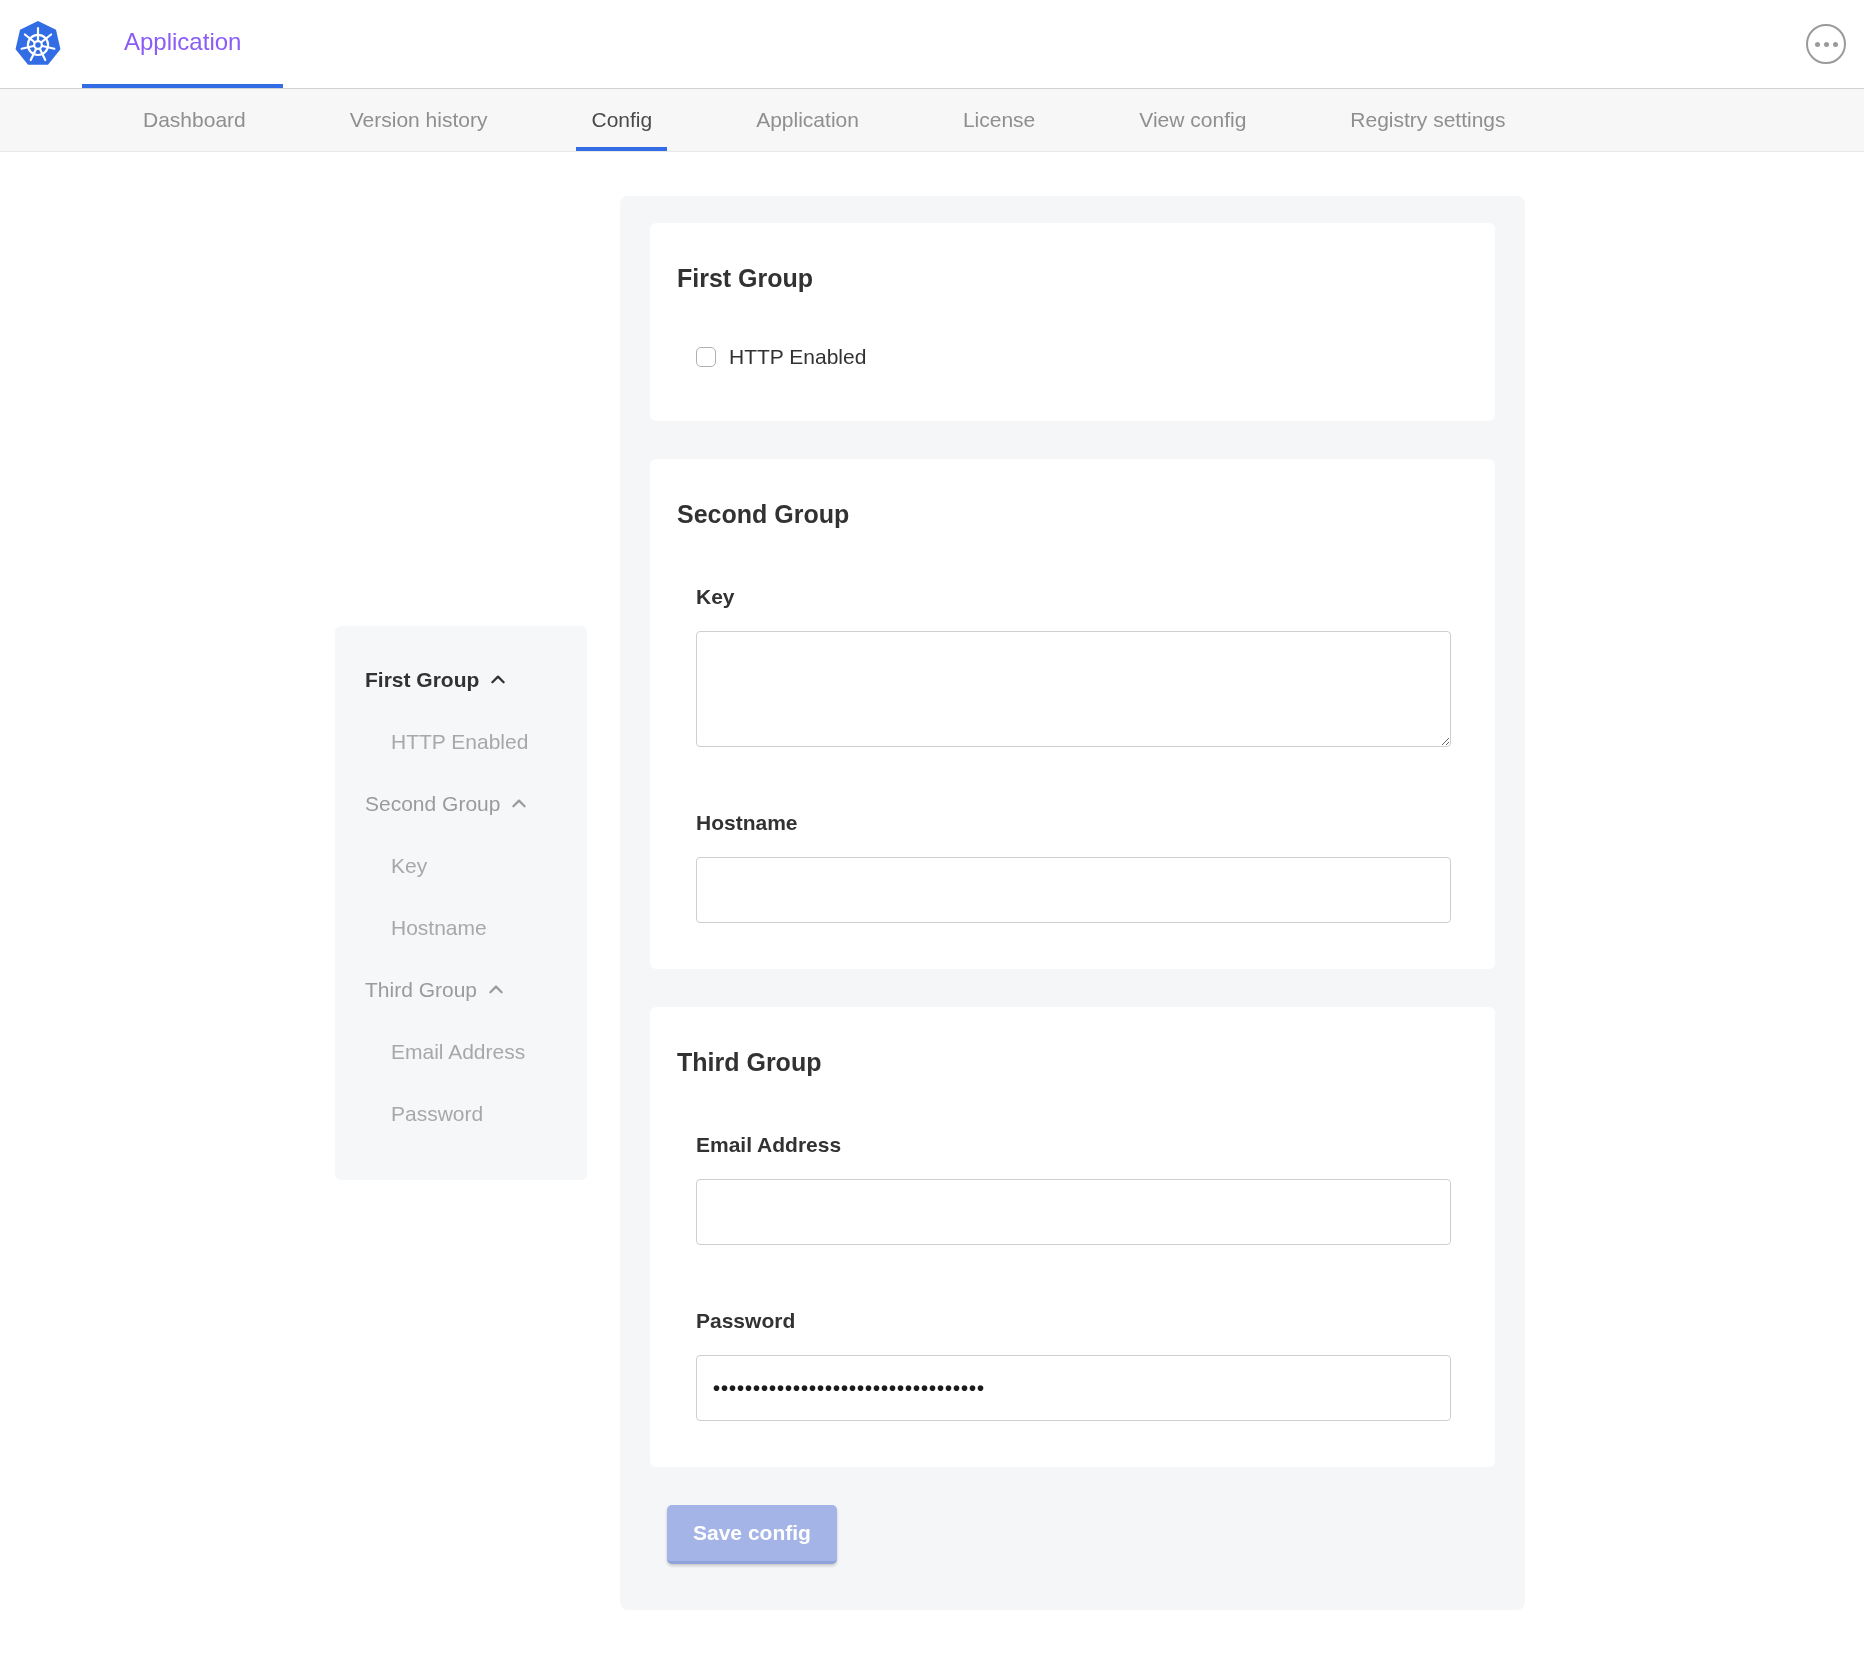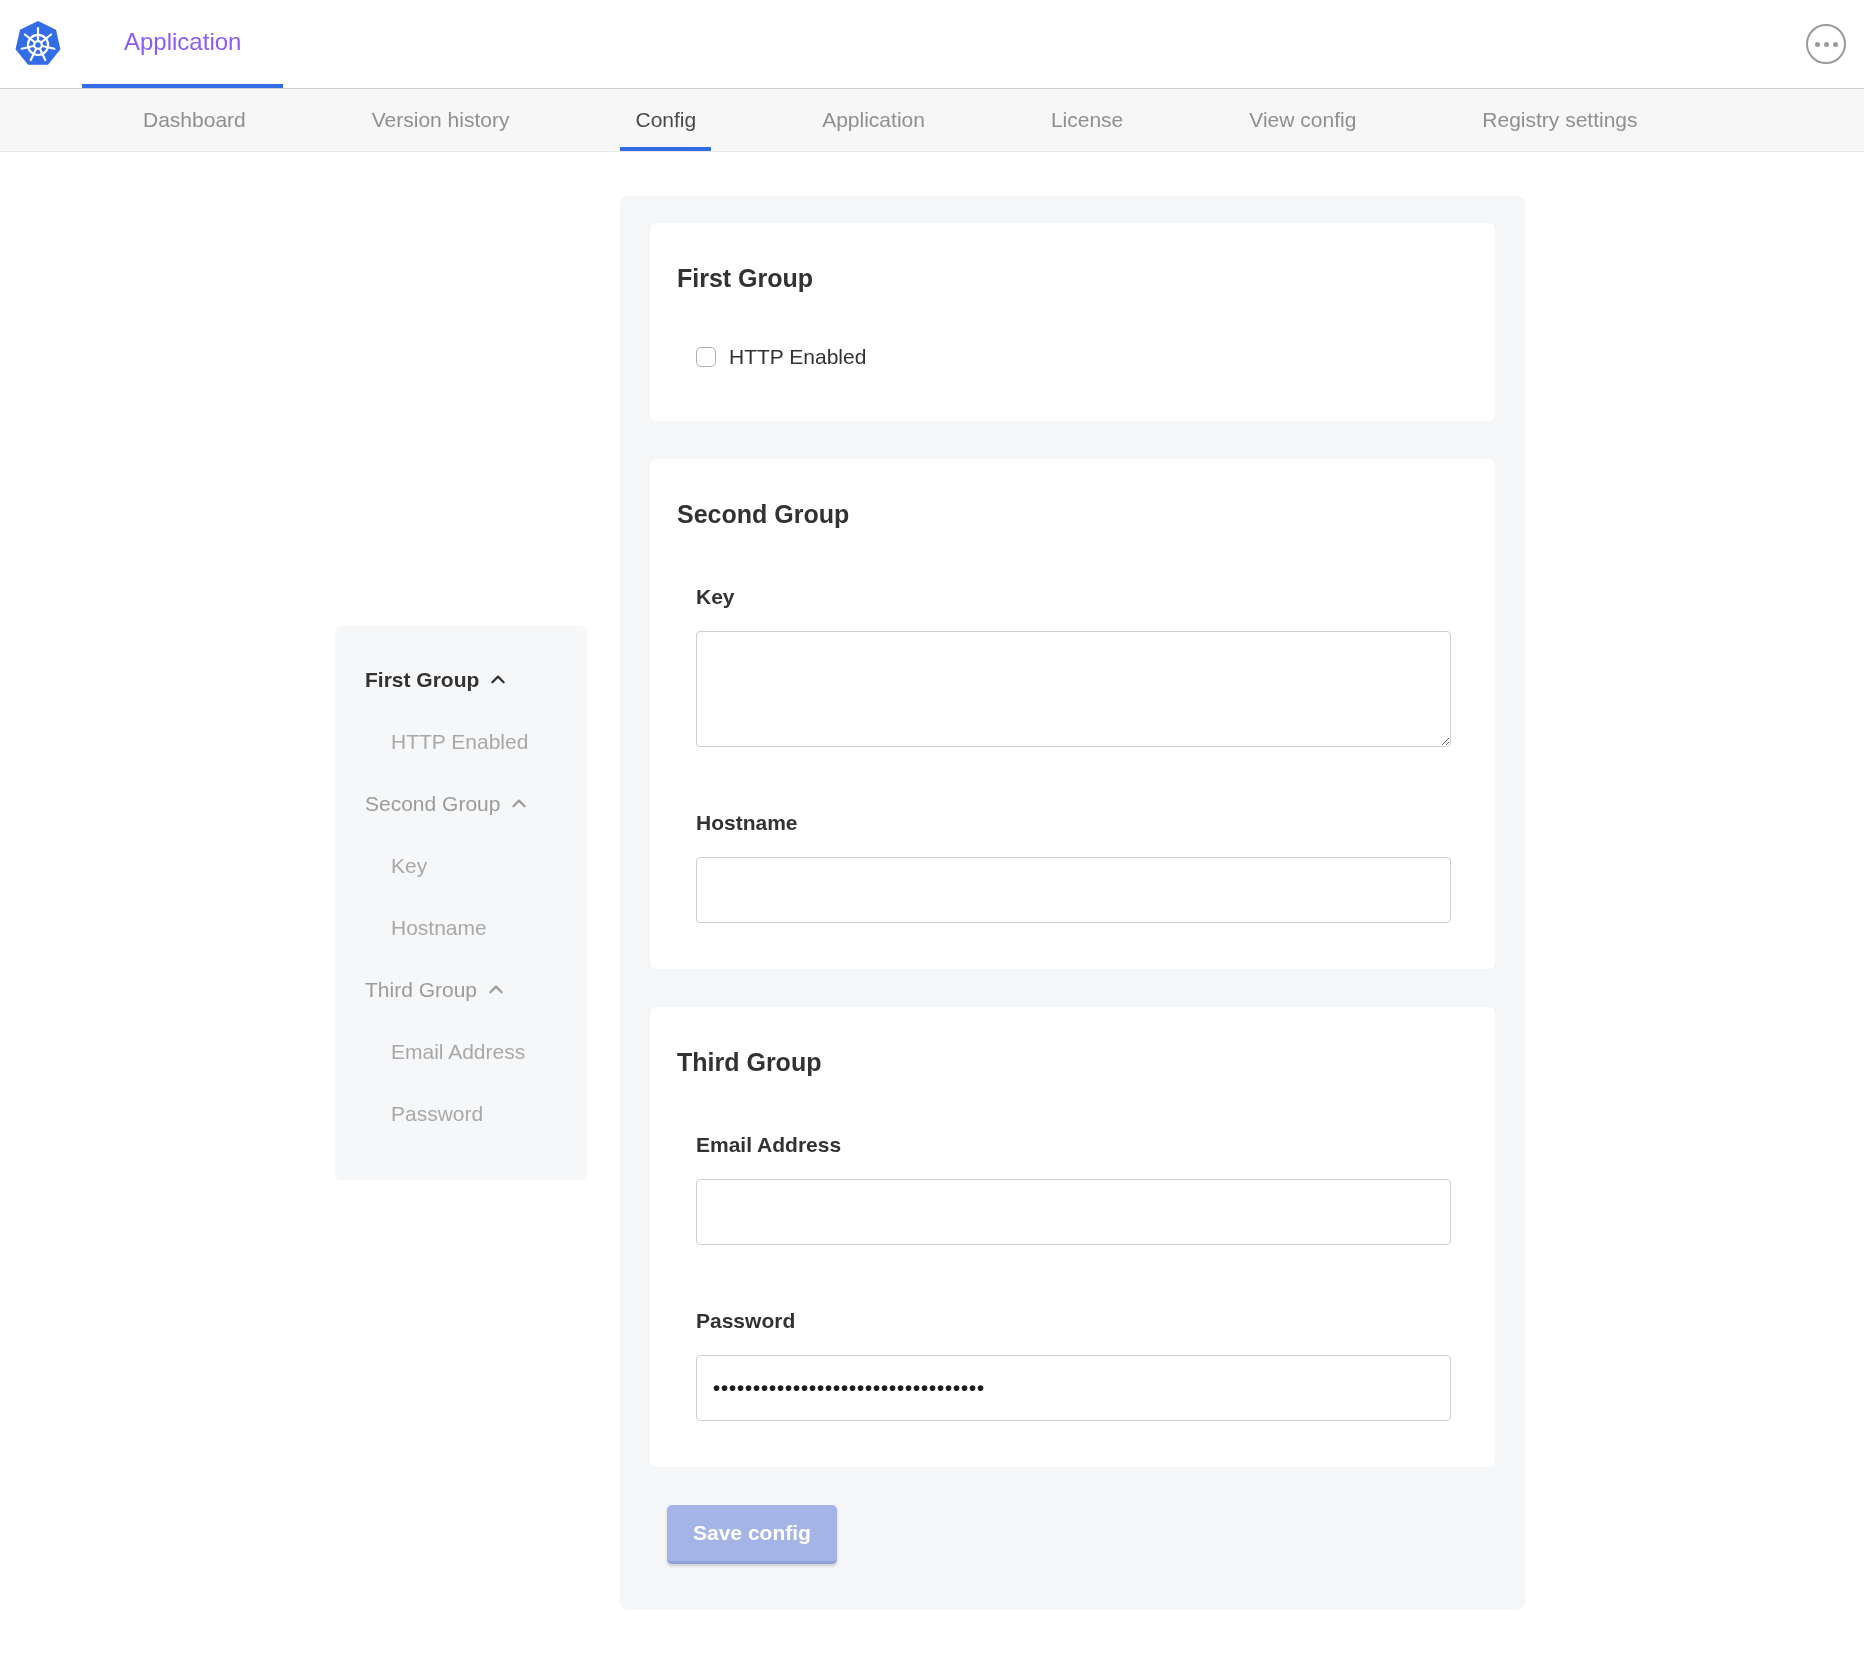--- a/index.html
+++ b/index.html
@@ -26,21 +26,21 @@
     display: flex; align-items: center; justify-content: center; gap: 4px;
     cursor: pointer;
   }
   .menu-btn .dot { width: 5px; height: 5px; border-radius: 50%; background: #9a9a9a; }
 
   
   .subnav {
     height: 64px; background: #f7f7f7;
     border-top: 1px solid #d1d1d1; border-bottom: 1px solid #e8e8e8;
     display: flex; align-items: stretch;
-    padding-left: 128px; gap: 96px;
+    padding-left: 128px; gap: 74px;
     font-size: 21px; color: #8f8f8f;
   }
   .nav-item { display: flex; align-items: center; padding: 0 15px; cursor: pointer; }
   .nav-item.active {
     color: #4a4a4a; font-weight: 500;
     border-bottom: 4px solid #326de6; padding-top: 4px; text-align: center;
   }
 
   
   .content { display: flex; align-items: center; margin-top: 44px; padding-bottom: 56px; }

